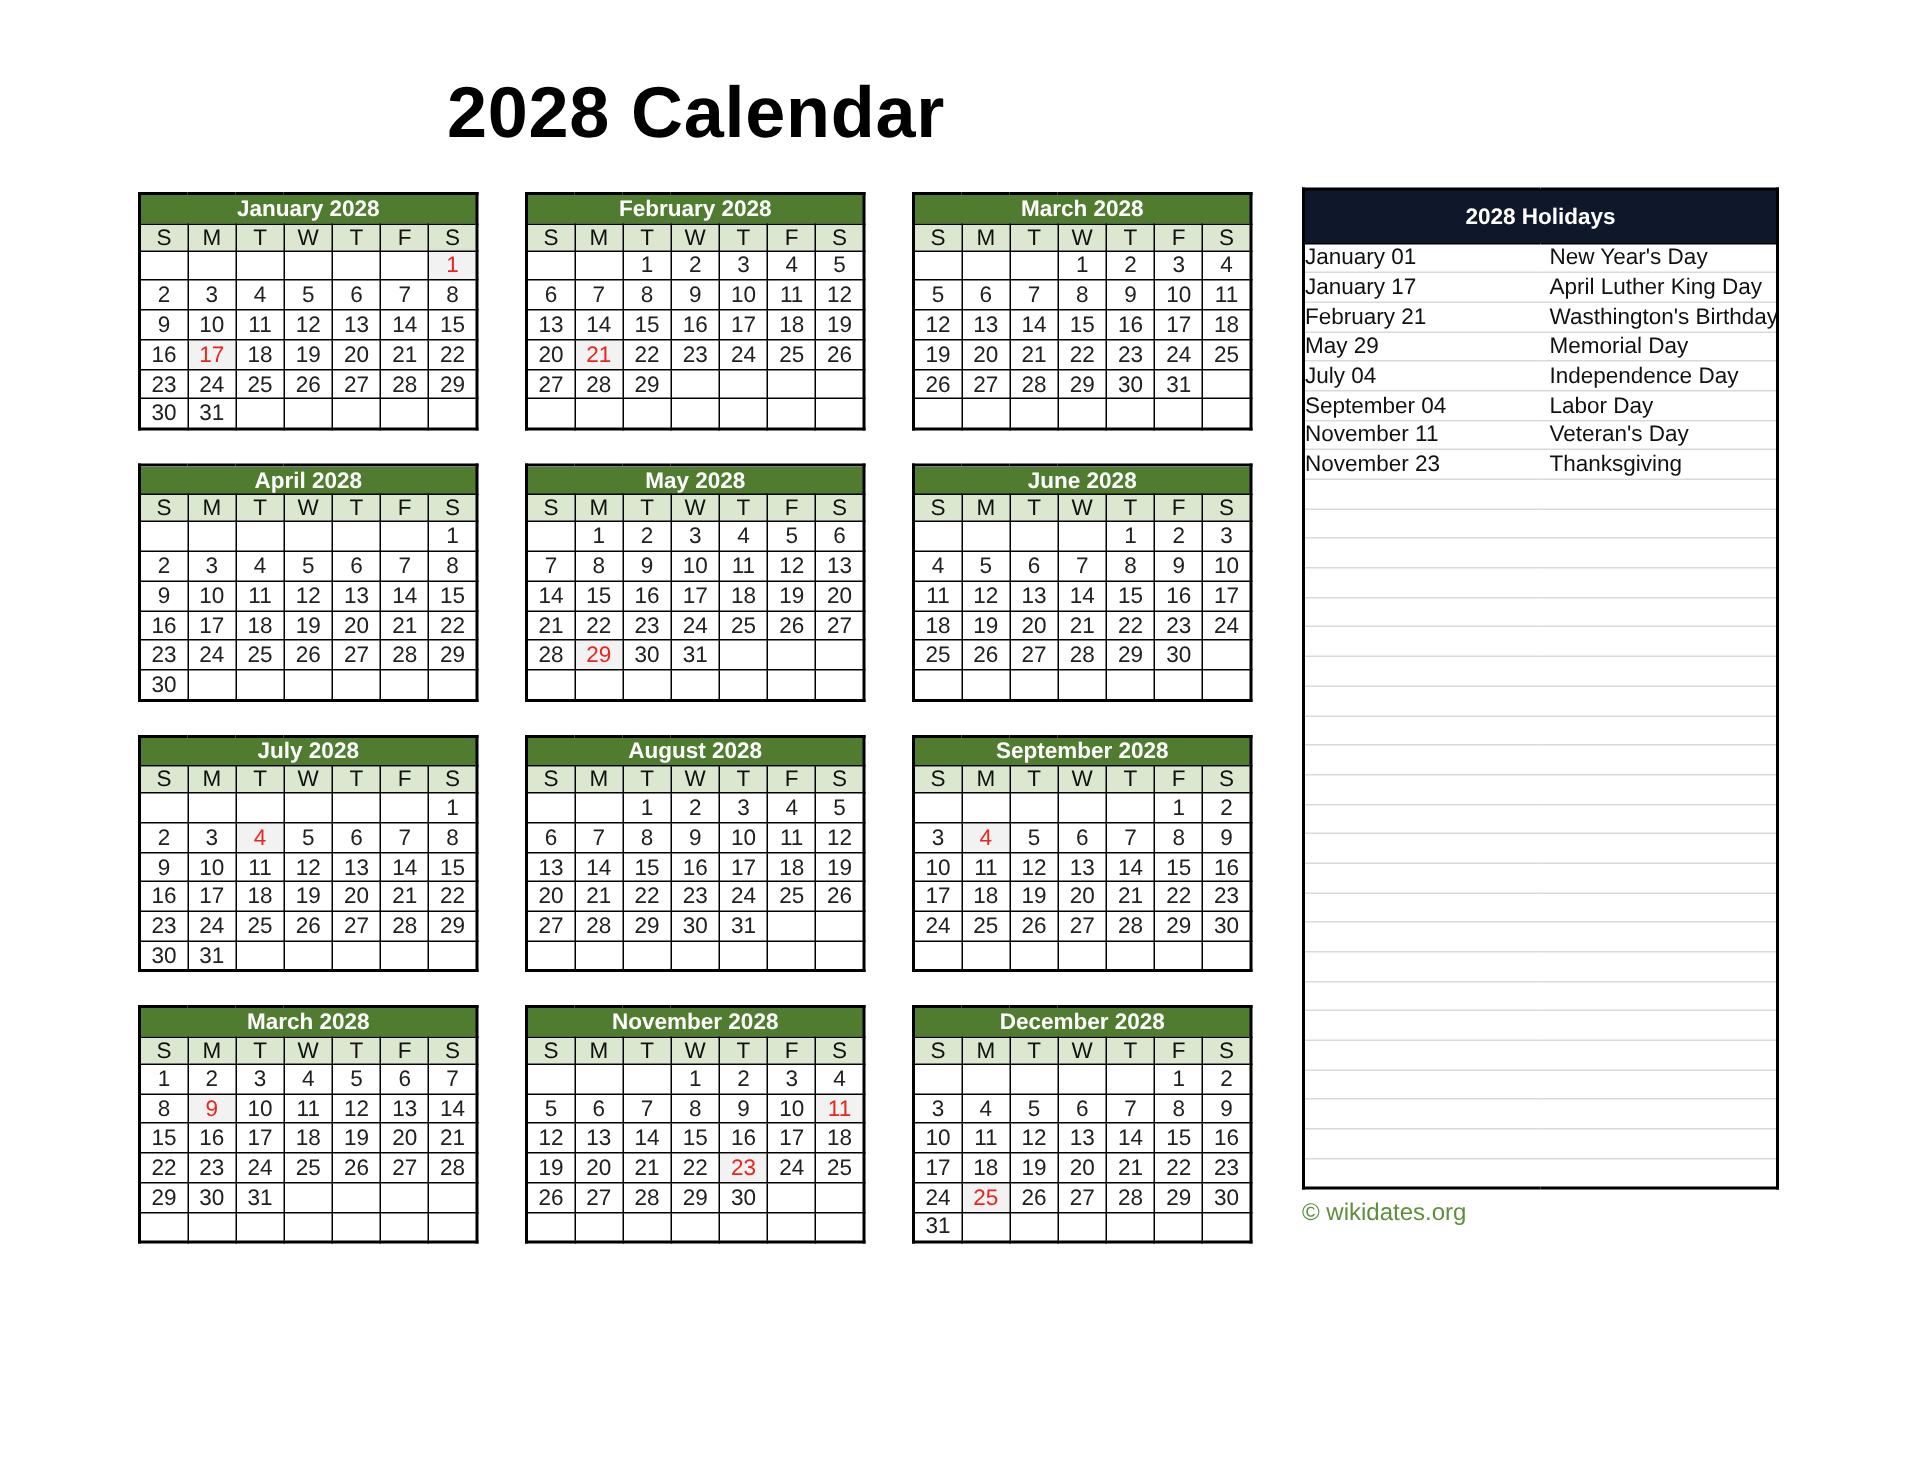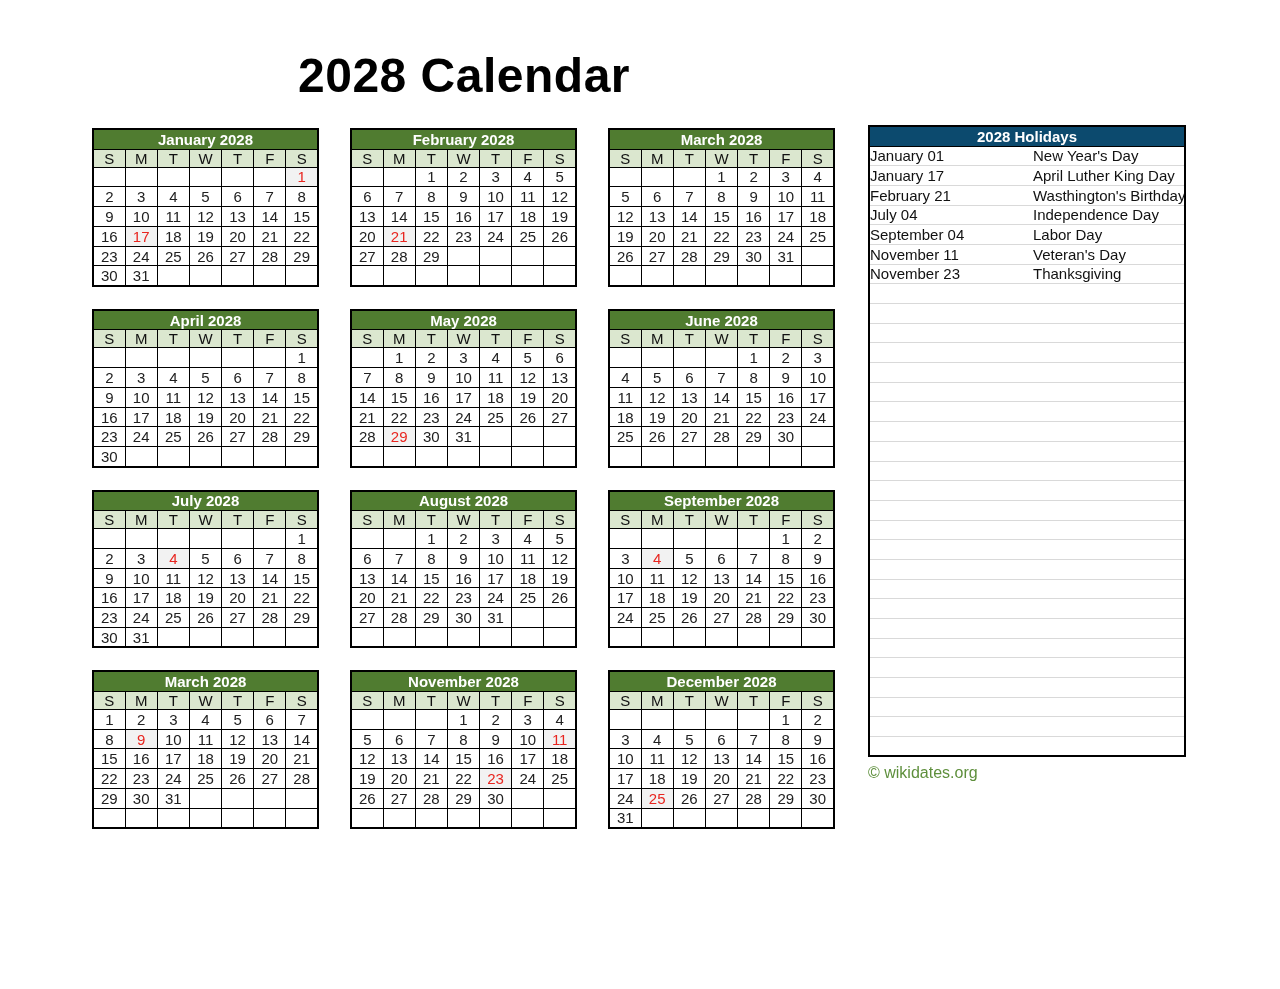--- a/index.html
+++ b/index.html
@@ -34,21 +34,21 @@
     background: #dbe7cf; font-weight: 400; height: 18px; color: #111;
   }
   table.month td { height: 19.8px; background: #fff; color: #212121; }
   table.month td.hol { color: #e8251f; background: #f2f2f2; }
   .right-col { position: absolute; left: 868px; top: 125px; width: 318px; }
   table.holidays {
     border-collapse: collapse; width: 318px; table-layout: fixed;
     border: 2px solid #000;
   }
   table.holidays .hh {
-    background: #0c4a6e; color: #fff; font-weight: 700; height: 20px;
+    background: #0f172a; color: #fff; font-weight: 700; height: 36px;
     font-size: 15px; text-align: center; border: 1px solid #000; padding: 0;
   }
   table.holidays td {
     border-bottom: 1px solid #d9d9d9; height: 19.7px; font-size: 15px;
     padding: 0; white-space: nowrap; overflow: hidden; color: #111;
   }
   table.holidays td.hdate { width: 135px; text-align: left; padding-right: 14px; }
   table.holidays td.hname { text-align: left; padding-left: 6px; }
   .copyright {
     margin-top: 7px; font-size: 16px; color: #5e8f3c;
@@ -941,20 +941,24 @@
         </tr>
         <tr>
           <td class="hdate">January 17</td>
           <td class="hname">April Luther King Day</td>
         </tr>
         <tr>
           <td class="hdate">February 21</td>
           <td class="hname">Wasthington's Birthday</td>
         </tr>
         <tr>
+          <td class="hdate">May 29</td>
+          <td class="hname">Memorial Day</td>
+        </tr>
+        <tr>
           <td class="hdate">July 04</td>
           <td class="hname">Independence Day</td>
         </tr>
         <tr>
           <td class="hdate">September 04</td>
           <td class="hname">Labor Day</td>
         </tr>
         <tr>
           <td class="hdate">November 11</td>
           <td class="hname">Veteran's Day</td>

